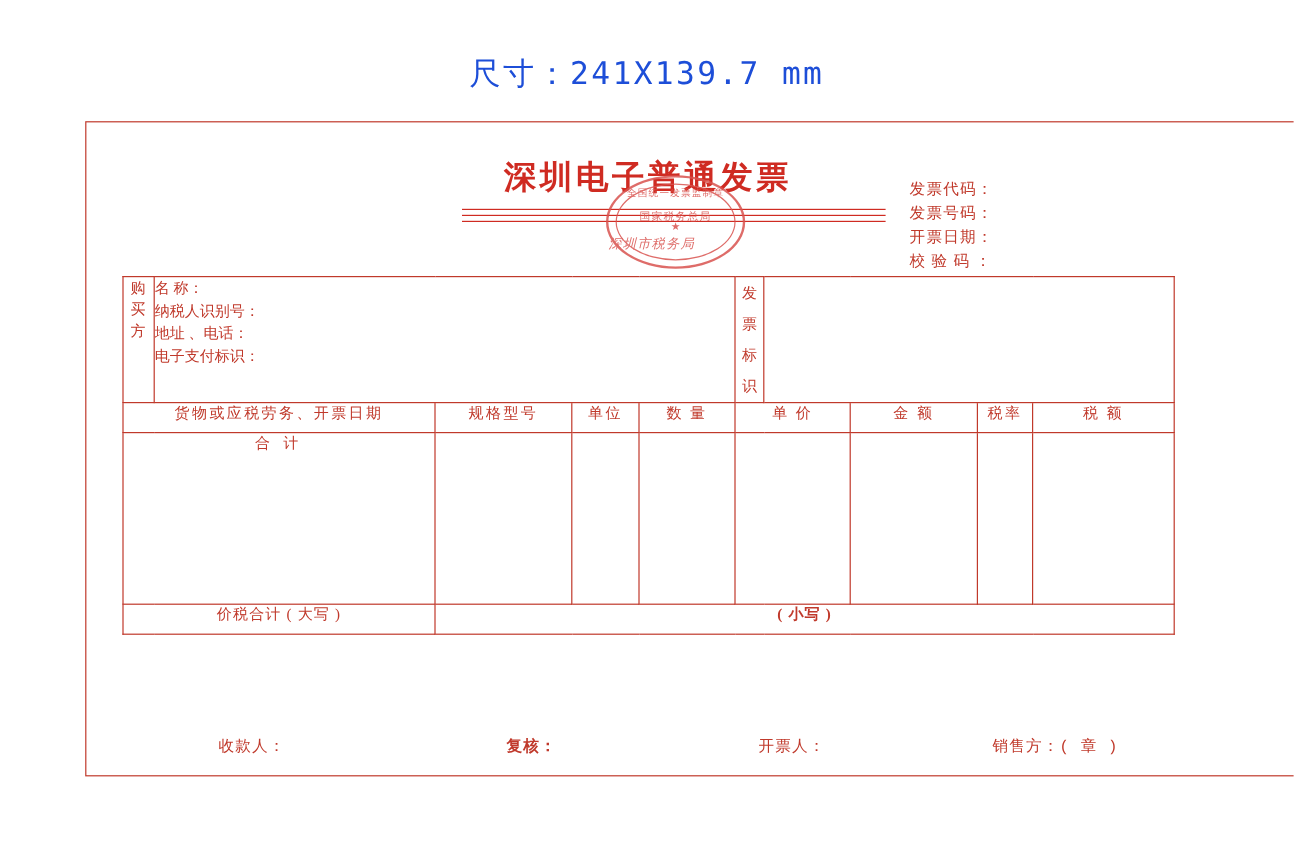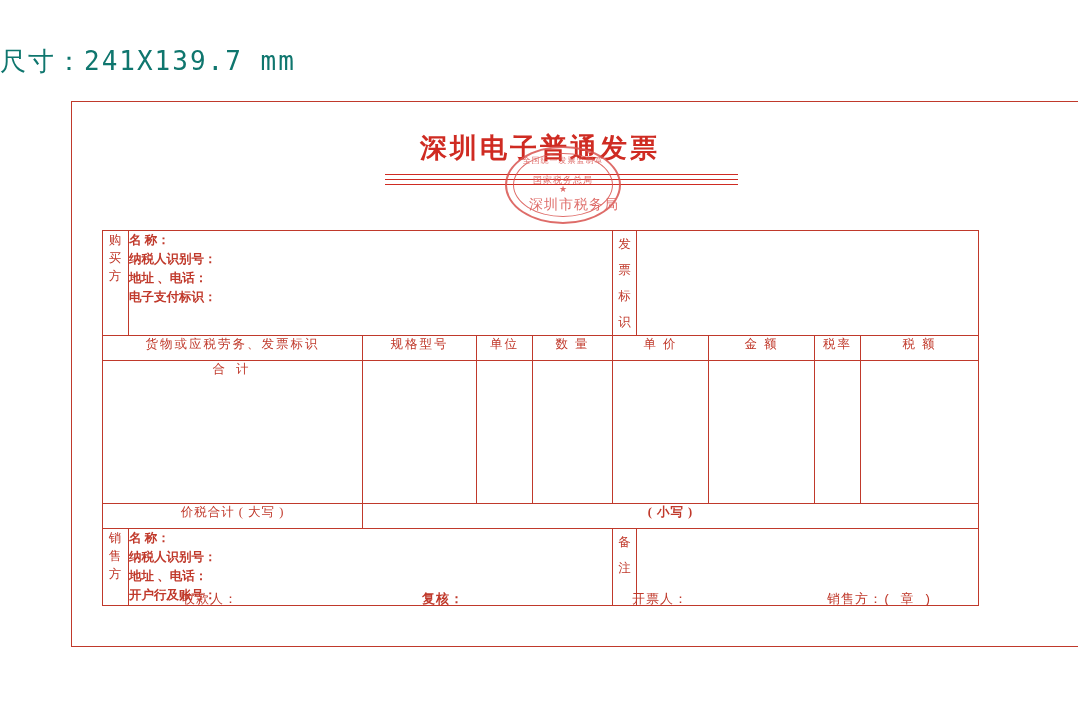--- a/index.html
+++ b/index.html
@@ -19,24 +19,25 @@
     position: relative;
     width: 1078px;
     height: 717px;
   }
   
   .size-caption {
     position: absolute;
     left: 0;
     top: 44px;
     width: 1078px;
+    text-align: center;
     font-family: "DejaVu Sans Mono", monospace;
     font-size: 26px;
     letter-spacing: 2px;
-    color: #0f766e;
+    color: #1d4ed8;
   }
   
   .frame {
     position: absolute;
     left: 71px;
     top: 101px;
     width: 1016px;
     height: 546px;
     border: 1px solid #c0392b;
     box-sizing: border-box;
@@ -105,24 +106,25 @@
     text-align: center;
     font-size: 9px;
     color: #d9534f;
     letter-spacing: 1px;
   }
   .seal .bottom {
     position: absolute;
     left: 0;
     top: 48px;
     width: 112px;
-    text-align: right;
-    font-size: 14px;
+    text-align: left;
+    font-size: 11px;
     color: #d9534f;
     letter-spacing: 1px;
+    font-style: italic;
   }
   .seal .star {
     position: absolute;
     left: 50%;
     top: 36px;
     transform: translateX(-50%);
     font-size: 9px;
     color: #d9534f;
   }
 
@@ -160,21 +162,21 @@
     vertical-align: middle;
     font-size: 12.5px;
     line-height: 18px;
     letter-spacing: 1px;
   }
   .party-fields {
     padding: 6px 0 6px 10px;
     line-height: 19px;
     font-size: 12.5px;
   }
-  .party-fields div { white-space: nowrap; font-weight: bold; }
+  .party-fields div { white-space: nowrap; }
 
   .col-head {
     text-align: center;
     vertical-align: middle;
     height: 24px;
     letter-spacing: 2px;
     font-size: 12.5px;
   }
   .body-cell { height: 142px; }
   .total-row-label {
@@ -208,21 +210,21 @@
   
   .footer {
     position: absolute;
     left: 30px;
     top: 488px;
     width: 876px;
     font-size: 13px;
     letter-spacing: 1px;
     color: #c0392b;
   }
-  .footer span { position: absolute; white-space: nowrap; }
+  .footer span { position: absolute; white-space: nowrap; margin-top: 23px; }
   .f1 { left: 80px; }
   .f2 { left: 320px; font-weight: bold; }
   .f3 { left: 530px; }
   .f4 { left: 725px; font-family: Liberation Mono, monospace; }
 </style>
 </head>
 <body>
 
 <div class="page">
 
@@ -237,20 +239,26 @@
     <div class="title-rule r3"></div>
 
     <div class="seal">
       <div class="inner-ring"></div>
       <div class="arc-top">全国统一发票监制章</div>
       <div class="mid">国家税务总局</div>
       <div class="star">★</div>
       <div class="bottom">深圳市税务局</div>
     </div>
 
+    <div class="meta">
+      <div>发票代码：</div>
+      <div>发票号码：</div>
+      <div>开票日期：</div>
+      <div>校 验 码 ：</div>
+    </div>
 
     <table class="tbl">
       <colgroup>
         <col style="width:26px">
         <col style="width:234px">
         <col style="width:114px">
         <col style="width:56px">
         <col style="width:80px">
         <col style="width:24px">
         <col style="width:72px">
@@ -266,21 +274,21 @@
           <div>名        称：</div>
           <div>纳税人识别号：</div>
           <div>地址 、电话：</div>
           <div>电子支付标识：</div>
         </td>
         <td class="note-label">发票标识</td>
         <td colspan="4"></td>
       </tr>
 
       <tr>
-        <td class="col-head" colspan="2">货物或应税劳务、发票标识</td>
+        <td class="col-head" colspan="2">货物或应税劳务、开票日期</td>
         <td class="col-head">规格型号</td>
         <td class="col-head">单位</td>
         <td class="col-head">数  量</td>
         <td class="col-head" colspan="2">单 价</td>
         <td class="col-head">金    额</td>
         <td class="col-head">税率</td>
         <td class="col-head">税    额</td>
       </tr>
 
       <tr>
@@ -292,31 +300,20 @@
         <td class="body-cell"></td>
         <td class="body-cell"></td>
         <td class="body-cell"></td>
       </tr>
 
       <tr>
         <td class="sum-label" colspan="2">价税合计 ( 大写 )</td>
         <td class="sum-value" colspan="8">( 小写 )</td>
       </tr>
 
-      <tr>
-        <td class="side-label seller-block">销售方</td>
-        <td class="party-fields seller-block" colspan="4">
-          <div>名        称：</div>
-          <div>纳税人识别号：</div>
-          <div>地址 、电话：</div>
-          <div>开户行及账号：</div>
-        </td>
-        <td class="note-label seller-block">备注</td>
-        <td class="seller-block" colspan="4"></td>
-      </tr>
     </tbody>
       </table>
 
     <div class="footer">
       <span class="f1">收款人：</span>
       <span class="f2">复核：</span>
       <span class="f3">开票人：</span>
       <span class="f4">销售方：( 章 )</span>
     </div>
 

